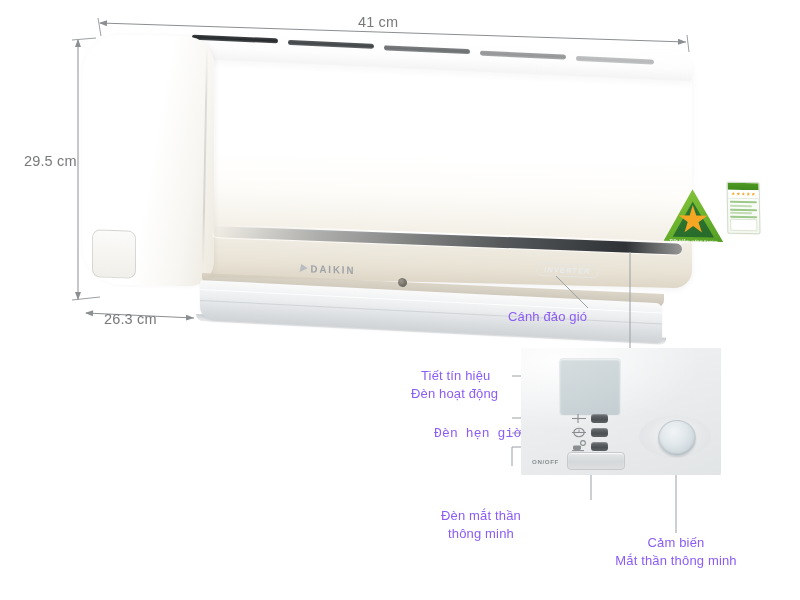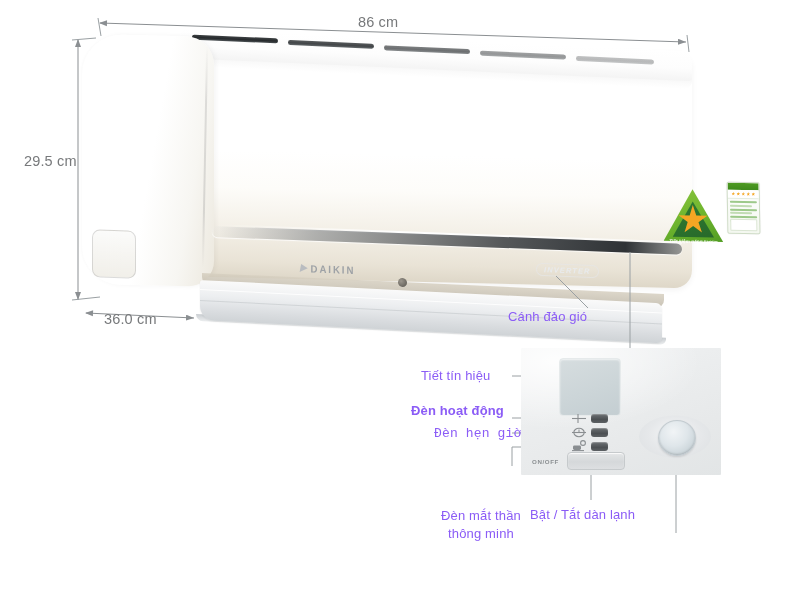--- a/index.html
+++ b/index.html
@@ -351,41 +351,44 @@
 
     <line x1="512" y1="433" x2="574" y2="433" stroke="#9aa0a3" stroke-width="1"></line>
 
     <polyline points="512,466 512,447 574,447" fill="none" stroke="#9aa0a3" stroke-width="1"></polyline>
 
     <line x1="591" y1="470" x2="591" y2="500" stroke="#9aa0a3" stroke-width="1"></line>
 
     <line x1="676" y1="440" x2="676" y2="533" stroke="#9aa0a3" stroke-width="1"></line>
   </svg>
 
-  <div class="lbl dim" style="left:358px;top:13px;">86 cm</div>
+  <div class="lbl dim" style="left:358px;top:13px;">41 cm</div>
 
   <div class="lbl dim" style="left:24px;top:152px;text-align:center;">29.5 cm</div>
 
-  <div class="lbl dim" style="left:104px;top:310px;">36.0 cm</div>
+  <div class="lbl dim" style="left:104px;top:310px;">26.3 cm</div>
 
   <div class="lbl" style="left:508px;top:308px;">Cánh đảo gió</div>
 
   <div class="lbl" style="left:421px;top:367px;">Tiết tín hiệu</div>
 
-  <div class="lbl" style="left:411px;top:402px;font-weight:bold;">Đèn hoạt động</div>
+  <div class="lbl" style="left:411px;top:385px;">Đèn hoạt động</div>
 
   <div class="lbl" style="left:434px;top:425px;font-family:Liberation Mono, monospace;">Đèn hẹn giờ</div>
 
   <div class="lbl multi" style="left:425px;top:472px;width:112px;margin-top:35px;">
     <span>Đèn mắt thần</span><br>
     <span>thông minh</span>
   </div>
 
-  <div class="lbl" style="left:530px;top:506px;">Bật / Tắt dàn lạnh</div>
-
+
+  <div class="lbl multi" style="left:586px;top:534px;width:180px;">
+    <span>Cảm biến</span><br>
+    <span>Mắt thần thông minh</span>
+  </div>
 
   <div id="control-panel">
     <div class="cp-sheen"></div>
 
     <div class="ir-window"></div>
 
     <div class="led" style="left:70px;top:66px;"></div>
     <svg class="led-icon" style="left:50px;top:64px;width:16px;height:13px;" viewBox="0 0 16 13">
       <line x1="1" y1="6.5" x2="15" y2="6.5" stroke="#8a8e91" stroke-width="1.1"></line>
       <line x1="7" y1="2" x2="7" y2="11" stroke="#8a8e91" stroke-width="1.1"></line>

